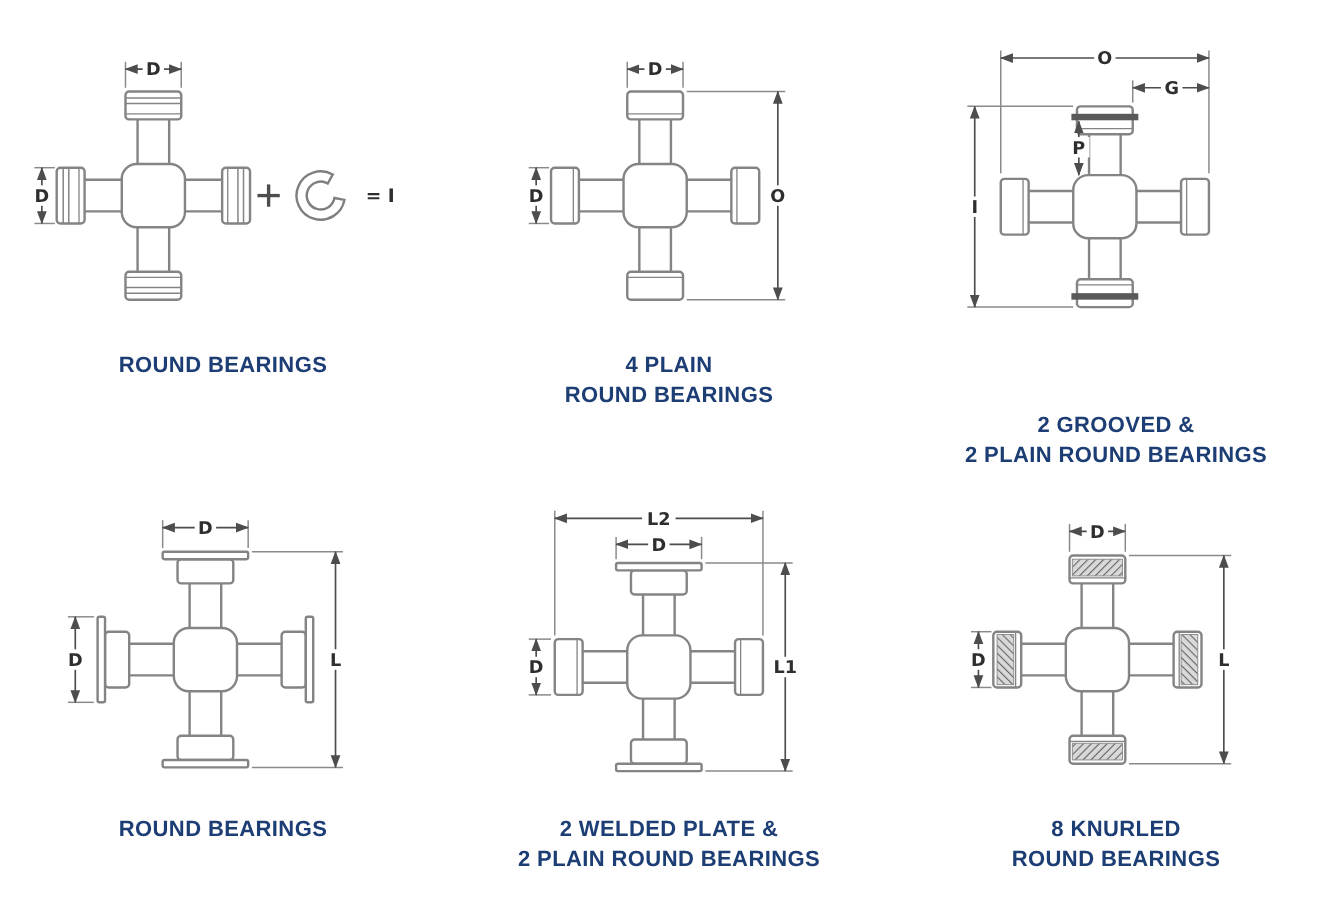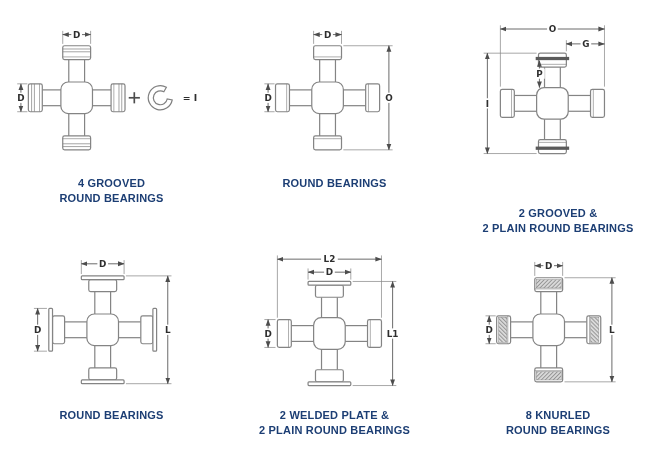--- a/index.html
+++ b/index.html
@@ -83,21 +83,20 @@
           <g>
             <g>
               <line x1="128" y1="88" x2="140" y2="88" stroke="#4d4d4d" stroke-width="1.8"></line>
               <line x1="134" y1="82" x2="134" y2="94" stroke="#4d4d4d" stroke-width="1.8"></line>
             </g>
             <path d="M174.8,90.3 A13,13 0 1 1 168.5,76.7 L165.8,81.5 A7.5,7.5 0 1 0 169.4,89.3 Z" fill="#fff" stroke="#7f7f7f" stroke-width="1.3"></path>
             <text x="194" y="91.4" text-anchor="middle" font-size="10" font-weight="bold" fill="#2e2e2e" font-family="&quot;DejaVu Sans&quot;,sans-serif">= I</text>
           </g>
         </svg>
       <figcaption style="color: rgb(28, 62, 116);">
-        <span>4 GROOVED</span>
         <span>ROUND BEARINGS</span>
       </figcaption>
     </figure>
 
     <figure class="fig">
       <svg class="diagram" viewBox="0 0 220 170">
           <defs>
             <marker id="ah1" viewBox="0 0 8 6" refX="7.5" refY="3" markerWidth="7" markerHeight="6" markerUnits="userSpaceOnUse" orient="auto-start-reverse">
               <path d="M0,0L8,3L0,6Z" fill="#4d4d4d"></path>
             </marker>
@@ -143,20 +142,21 @@
           <line x1="38" y1="73" x2="38" y2="103" stroke="#4d4d4d" stroke-width="0.9" marker-start="url(#ah1)" marker-end="url(#ah1)"></line>
           <rect x="32.25" y="82.5" width="11.5" height="11" fill="#fff"></rect>
           <text x="38" y="91.4" text-anchor="middle" font-size="9.5" font-weight="bold" fill="#2e2e2e" font-family="&quot;DejaVu Sans&quot;,sans-serif">D</text>
           <line x1="119" y1="32" x2="172" y2="32" stroke="#8a8a8a" stroke-width="0.8"></line>
           <line x1="119" y1="144" x2="172" y2="144" stroke="#8a8a8a" stroke-width="0.8"></line>
           <line x1="168" y1="32" x2="168" y2="144" stroke="#4d4d4d" stroke-width="0.9" marker-start="url(#ah1)" marker-end="url(#ah1)"></line>
           <rect x="162.25" y="82.5" width="11.5" height="11" fill="#fff"></rect>
           <text x="168" y="91.4" text-anchor="middle" font-size="9.5" font-weight="bold" fill="#2e2e2e" font-family="&quot;DejaVu Sans&quot;,sans-serif">O</text>
         </svg>
       <figcaption style="color: rgb(28, 62, 116);">
+        <span>4 PLAIN</span>
         <span>ROUND BEARINGS</span>
       </figcaption>
     </figure>
 
     <figure class="fig">
       <svg class="diagram" viewBox="0 0 220 170">
           <defs>
             <marker id="ah2" viewBox="0 0 8 6" refX="7.5" refY="3" markerWidth="7" markerHeight="6" markerUnits="userSpaceOnUse" orient="auto-start-reverse">
               <path d="M0,0L8,3L0,6Z" fill="#4d4d4d"></path>
             </marker>

